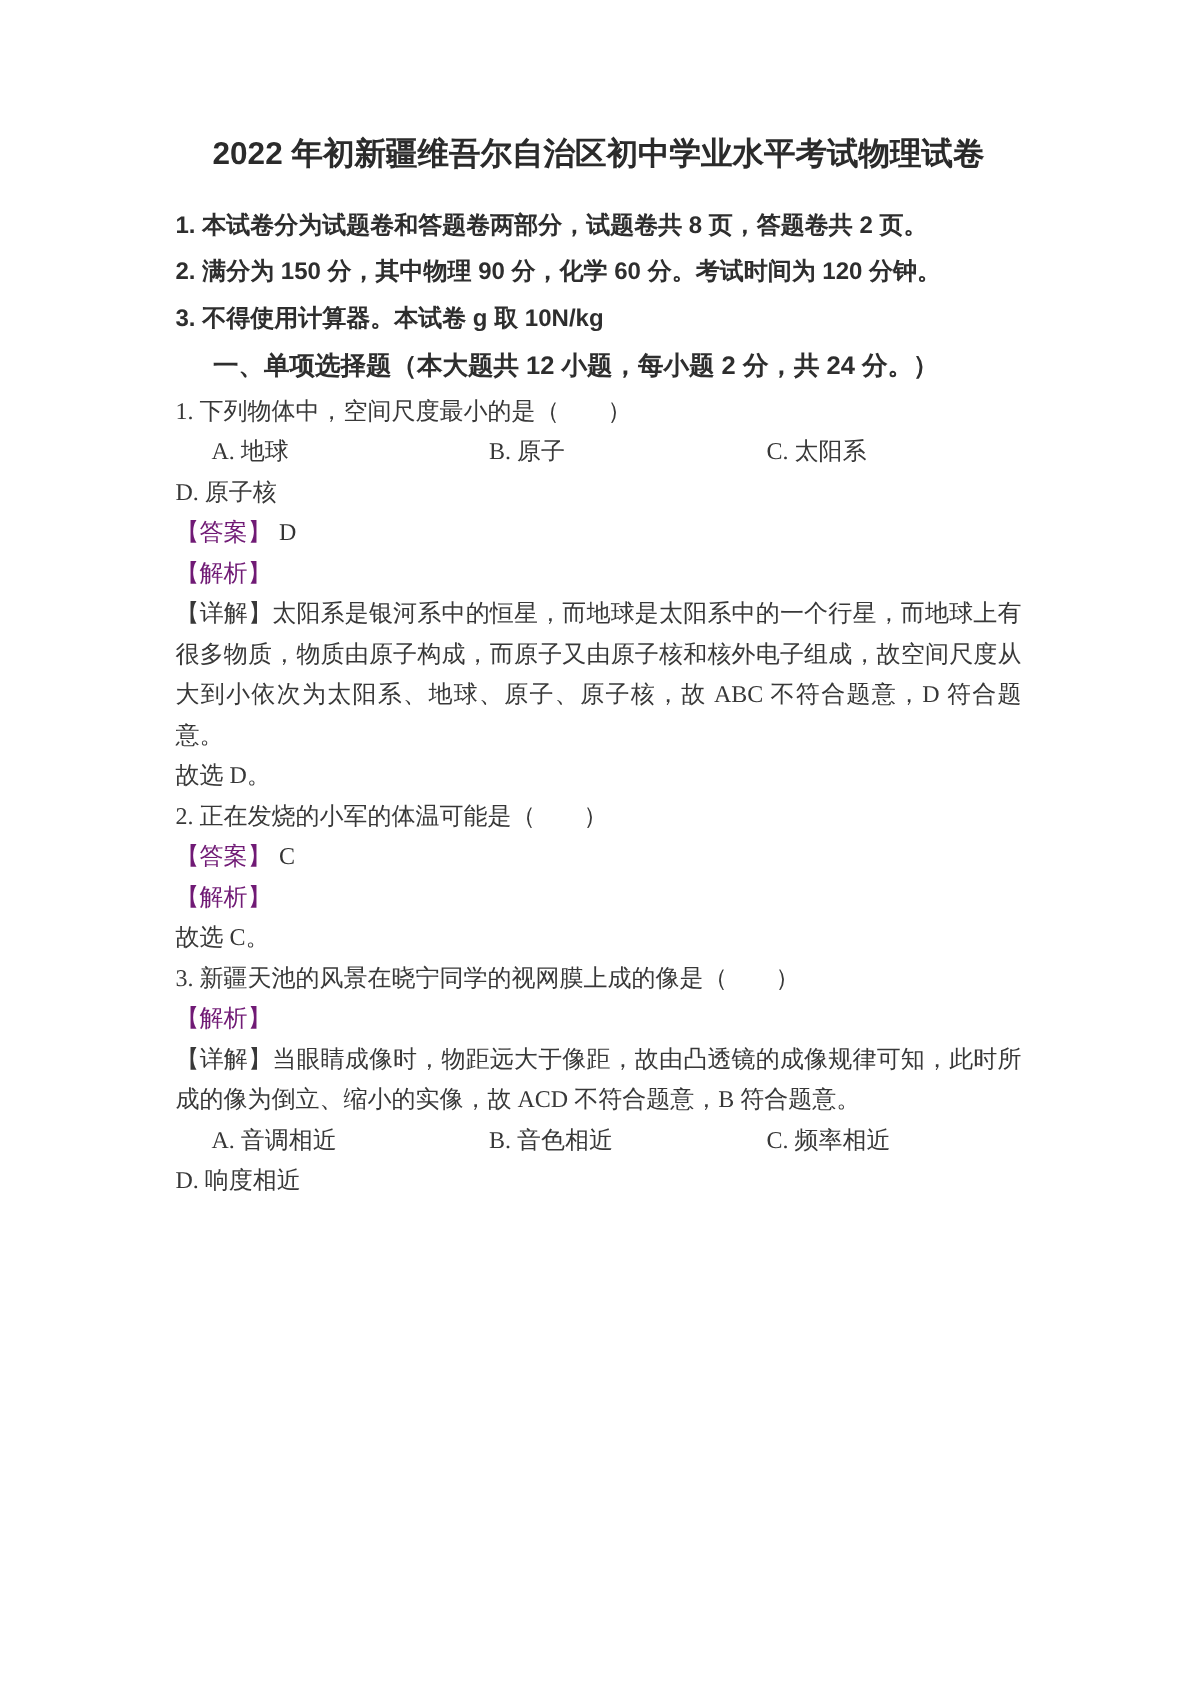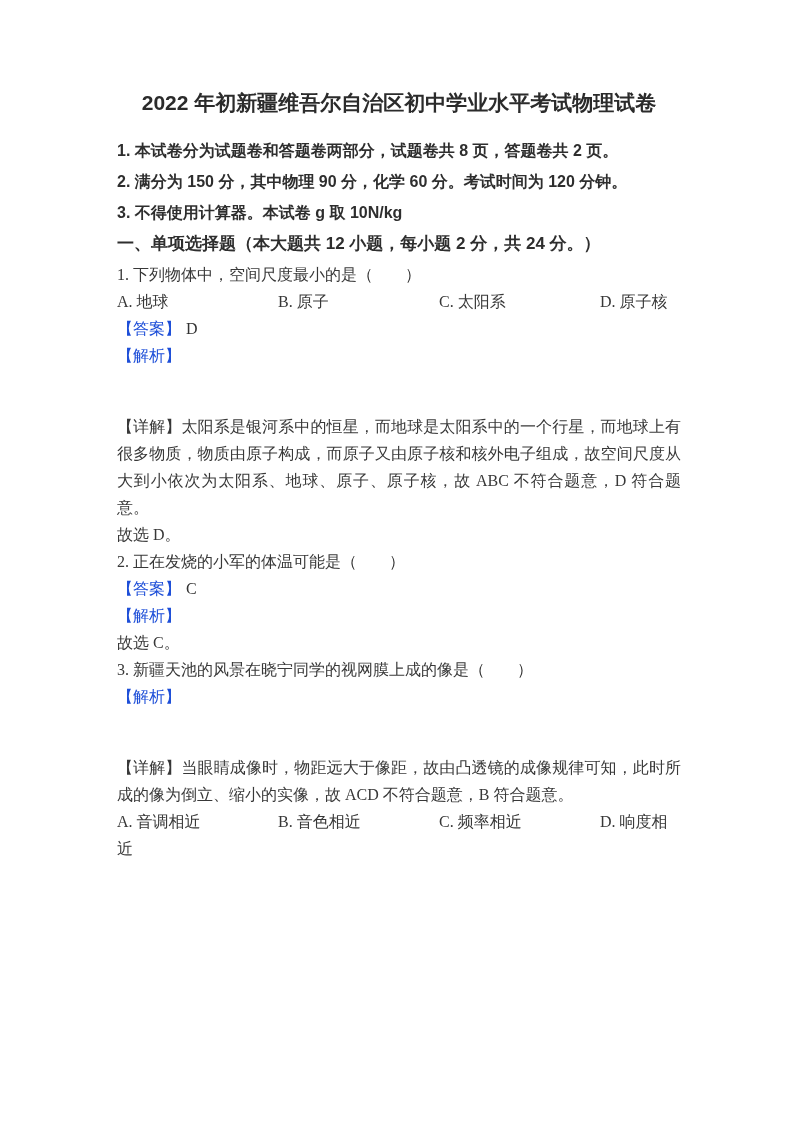--- a/index.html
+++ b/index.html
@@ -27,26 +27,26 @@
     white-space:nowrap;
   }
   p{margin:0;}
   .hei{
     font-family:"Liberation Sans","DejaVu Sans",sans-serif;
     font-weight:700;
     color:#2e2e2e;
     margin-bottom:4px;
     white-space:nowrap;
   }
-  .section-heading{font-size:17px;}
+  .section-heading{font-size:17px;margin-left:25px;}
   .stem{white-space:nowrap;}
-  .opt{display:inline-block;width:161px;vertical-align:top;}
-  .blue{color:#1d4ed8;margin-top:12px;}
+  .opt{display:inline-block;width:161px;vertical-align:top;margin-left:24px;}
+  .blue{color:#701a75;margin-top:12px;}
   .ans{margin-left:5px;color:#333333;}
-  .detail{text-align:justify;margin-top:44px;}
+  .detail{text-align:justify;}
   .footer{
     position:absolute;
     left:0;right:0;top:1092px;
     text-align:center;
     font-family:"Liberation Sans","DejaVu Sans",sans-serif;
     font-size:17px;
     color:#9e9e9e;
     letter-spacing:0.5px;
   }
 </style>

